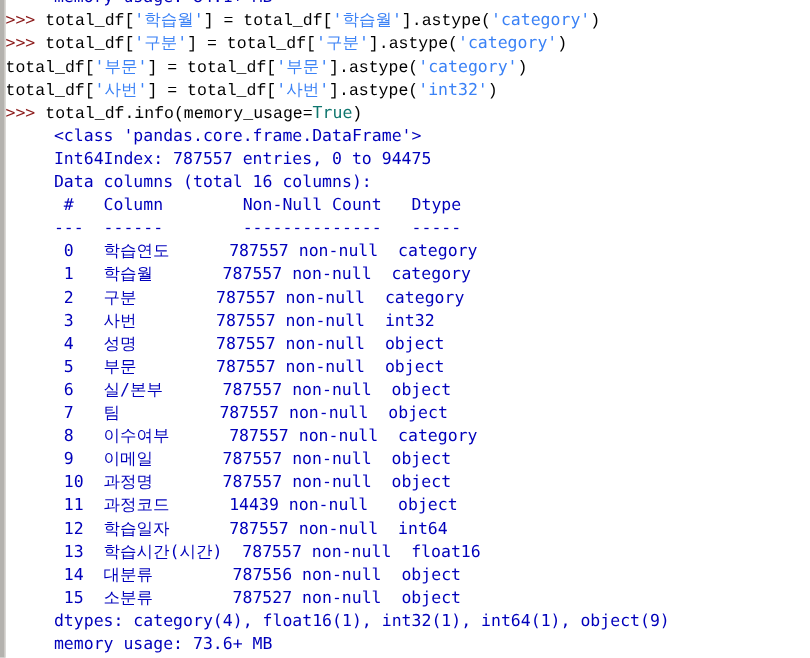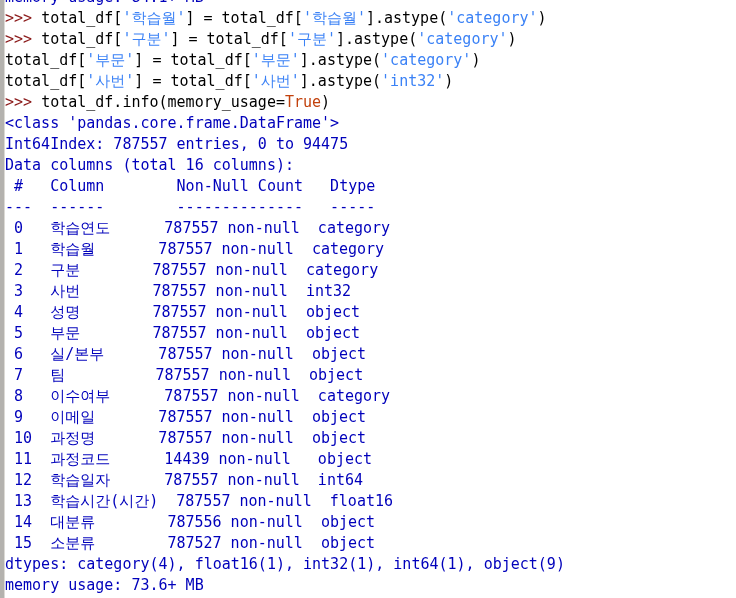--- a/index.html
+++ b/index.html
@@ -18,25 +18,25 @@
   }
   #console{
     position:absolute;left:5px;top:0;width:731px;height:598px;
     font-size:15px;line-height:21px;white-space:pre;
     letter-spacing:0px;
     color:#0000bb;
   }
   .ln{height:21px;white-space:pre;}
   
   #console{margin-top:-13px;}
-  .out   {color:#0000bb;}
+  .out   {color:#0000bb;padding-left:44px;}
   .prompt{color:#8b1a1a;}
-  .code  {color:#000000;}
+  .code  {color:#000000;font-family:Liberation Mono, monospace;}
   .str   {color:#3b82f6;}
-  .kw    {color:#c2410c;}
+  .kw    {color:#0f766e;}
 </style>
 </head>
 <body>
 
 <div id="shell">
 
   <div id="gutter"></div>
 
   <div id="console"><div class="ln"><span class="out">memory usage: 84.1+ MB</span></div><div class="ln"><span class="prompt">&gt;&gt;&gt; </span><span class="code">total_df[</span><span class="str">'학습월'</span><span class="code">] = total_df[</span><span class="str">'학습월'</span><span class="code">].astype(</span><span class="str">'category'</span><span class="code">)</span></div><div class="ln"><span class="prompt">&gt;&gt;&gt; </span><span class="code">total_df[</span><span class="str">'구분'</span><span class="code">] = total_df[</span><span class="str">'구분'</span><span class="code">].astype(</span><span class="str">'category'</span><span class="code">)</span></div><div class="ln"><span class="code">total_df[</span><span class="str">'부문'</span><span class="code">] = total_df[</span><span class="str">'부문'</span><span class="code">].astype(</span><span class="str">'category'</span><span class="code">)</span></div><div class="ln"><span class="code">total_df[</span><span class="str">'사번'</span><span class="code">] = total_df[</span><span class="str">'사번'</span><span class="code">].astype(</span><span class="str">'int32'</span><span class="code">)</span></div><div class="ln"><span class="prompt">&gt;&gt;&gt; </span><span class="code">total_df.info(memory_usage=</span><span class="kw">True</span><span class="code">)</span></div><div class="ln"><span class="out">&lt;class 'pandas.core.frame.DataFrame'&gt;</span></div><div class="ln"><span class="out">Int64Index: 787557 entries, 0 to 94475</span></div><div class="ln"><span class="out">Data columns (total 16 columns):</span></div><div class="ln"><span class="out"> #   Column        Non-Null Count   Dtype</span></div><div class="ln"><span class="out">---  ------        --------------   -----</span></div><div class="ln"><span class="out"> 0   학습연도      787557 non-null  category</span></div><div class="ln"><span class="out"> 1   학습월       787557 non-null  category</span></div><div class="ln"><span class="out"> 2   구분        787557 non-null  category</span></div><div class="ln"><span class="out"> 3   사번        787557 non-null  int32</span></div><div class="ln"><span class="out"> 4   성명        787557 non-null  object</span></div><div class="ln"><span class="out"> 5   부문        787557 non-null  object</span></div><div class="ln"><span class="out"> 6   실/본부      787557 non-null  object</span></div><div class="ln"><span class="out"> 7   팀          787557 non-null  object</span></div><div class="ln"><span class="out"> 8   이수여부      787557 non-null  category</span></div><div class="ln"><span class="out"> 9   이메일       787557 non-null  object</span></div><div class="ln"><span class="out"> 10  과정명       787557 non-null  object</span></div><div class="ln"><span class="out"> 11  과정코드      14439 non-null   object</span></div><div class="ln"><span class="out"> 12  학습일자      787557 non-null  int64</span></div><div class="ln"><span class="out"> 13  학습시간(시간)  787557 non-null  float16</span></div><div class="ln"><span class="out"> 14  대분류        787556 non-null  object</span></div><div class="ln"><span class="out"> 15  소분류        787527 non-null  object</span></div><div class="ln"><span class="out">dtypes: category(4), float16(1), int32(1), int64(1), object(9)</span></div><div class="ln"><span class="out">memory usage: 73.6+ MB</span></div><div class="ln"><span class="prompt">&gt;&gt;&gt; </span></div></div>
 

